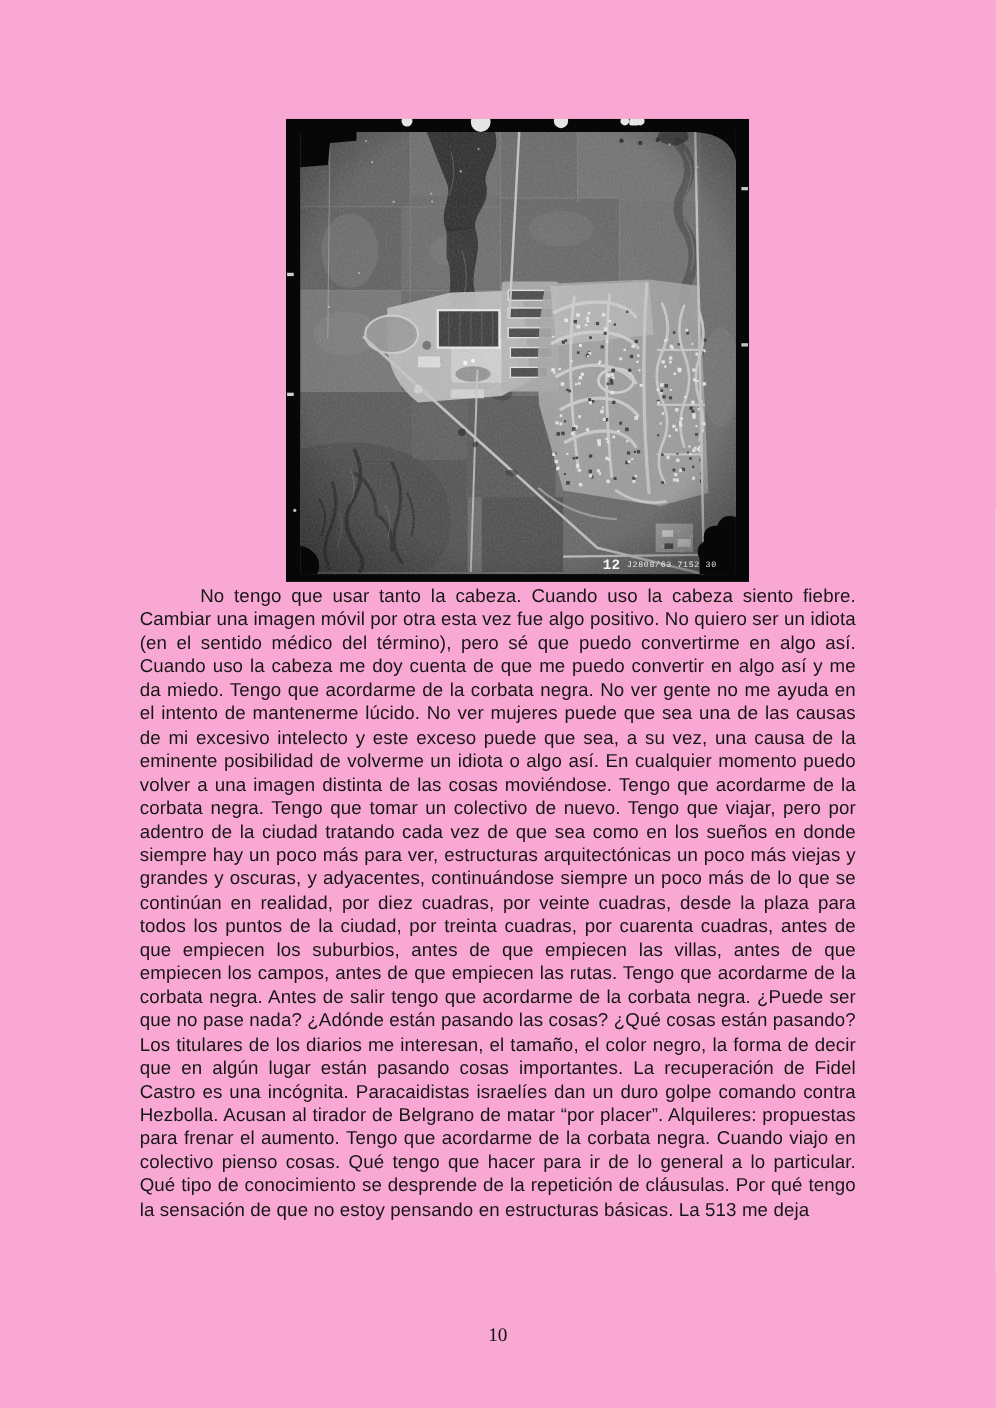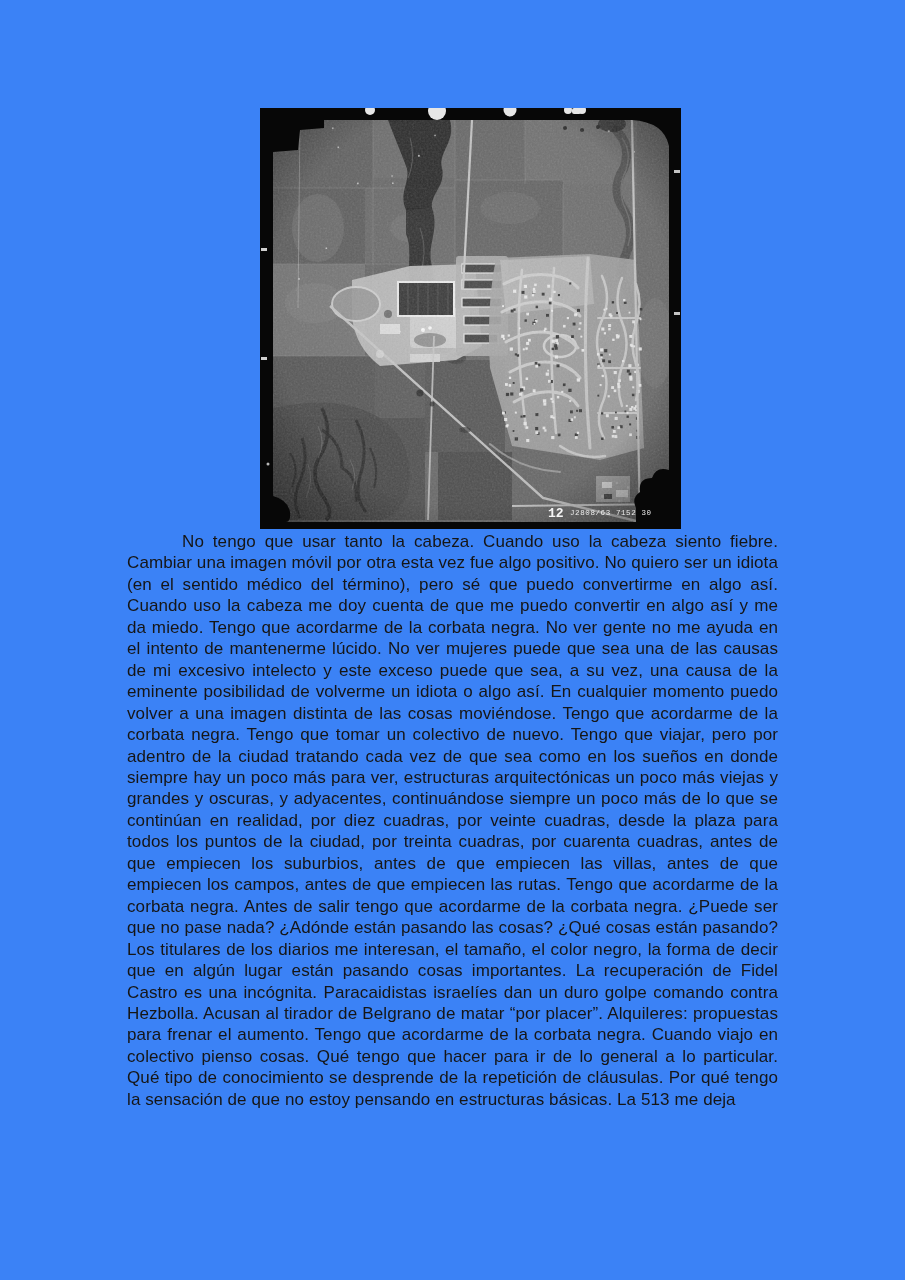--- a/index.html
+++ b/index.html
@@ -1,20 +1,20 @@
 <!DOCTYPE html>
 <html><head>
 <meta charset="utf-8">
 <style>
   html,body{margin:0;padding:0;}
   body{background:#e8e8e8;}
   .page{
     position:relative;
     width:905px;height:1280px;
-    background:#3b82f6;
+    background:#f9a8d4;
     overflow:hidden;
     font-family:"Liberation Sans", sans-serif;
   }
   .photo-wrap{
     position:absolute;
     left:260px;top:108px;
     width:421px;height:421px;
   }
   .photo-wrap svg{display:block;}
   .body-text{
@@ -445,14 +445,15 @@
 
       <g font-family="Liberation Mono, monospace">
         <text x="288" y="409" font-size="13" font-weight="bold" fill="#f5f5f5">12</text>
         <text x="310" y="407" font-size="7.5" fill="#ececec" letter-spacing="0.6">J2808/63 7152 30</text>
       </g>
     </svg>
   </div>
 
   <p class="body-text">No tengo que usar tanto la cabeza. Cuando uso la cabeza siento fiebre. Cambiar una imagen móvil por otra esta vez fue algo positivo. No quiero ser un idiota (en el sentido médico del término), pero sé que puedo convertirme en algo así. Cuando uso la cabeza me doy cuenta de que me puedo convertir en algo así y me da miedo. Tengo que acordarme de la corbata negra. No ver gente no me ayuda en el intento de mantenerme lúcido. No ver mujeres puede que sea una de las causas de mi excesivo intelecto y este exceso puede que sea, a su vez, una causa de la eminente posibilidad de volverme un idiota o algo así. En cualquier momento puedo volver a una imagen distinta de las cosas moviéndose. Tengo que acordarme de la corbata negra. Tengo que tomar un colectivo de nuevo. Tengo que viajar, pero por adentro de la ciudad tratando cada vez de que sea como en los sueños en donde siempre hay un poco más para ver, estructuras arquitectónicas un poco más viejas y grandes y oscuras, y adyacentes, continuándose siempre un poco más de lo que se continúan en realidad, por diez cuadras, por veinte cuadras, desde la plaza para todos los puntos de la ciudad, por treinta cuadras, por cuarenta cuadras, antes de que empiecen los suburbios, antes de que empiecen las villas, antes de que empiecen los campos, antes de que empiecen las rutas. Tengo que acordarme de la corbata negra. Antes de salir tengo que acordarme de la corbata negra. ¿Puede ser que no pase nada? ¿Adónde están pasando las cosas? ¿Qué cosas están pasando? Los titulares de los diarios me interesan, el tamaño, el color negro, la forma de decir que en algún lugar están pasando cosas importantes. La recuperación de Fidel Castro es una incógnita. Paracaidistas israelíes dan un duro golpe comando contra Hezbolla. Acusan al tirador de Belgrano de matar “por placer”. Alquileres: propuestas para frenar el aumento. Tengo que acordarme de la corbata negra. Cuando viajo en colectivo pienso cosas. Qué tengo que hacer para ir de lo general a lo particular. Qué tipo de conocimiento se desprende de la repetición de cláusulas. Por qué tengo la sensación de que no estoy pensando en estructuras básicas. La 513 me deja</p>
 
+  <div class="page-number">10</div>
 
 </div>
 
 </body></html>

